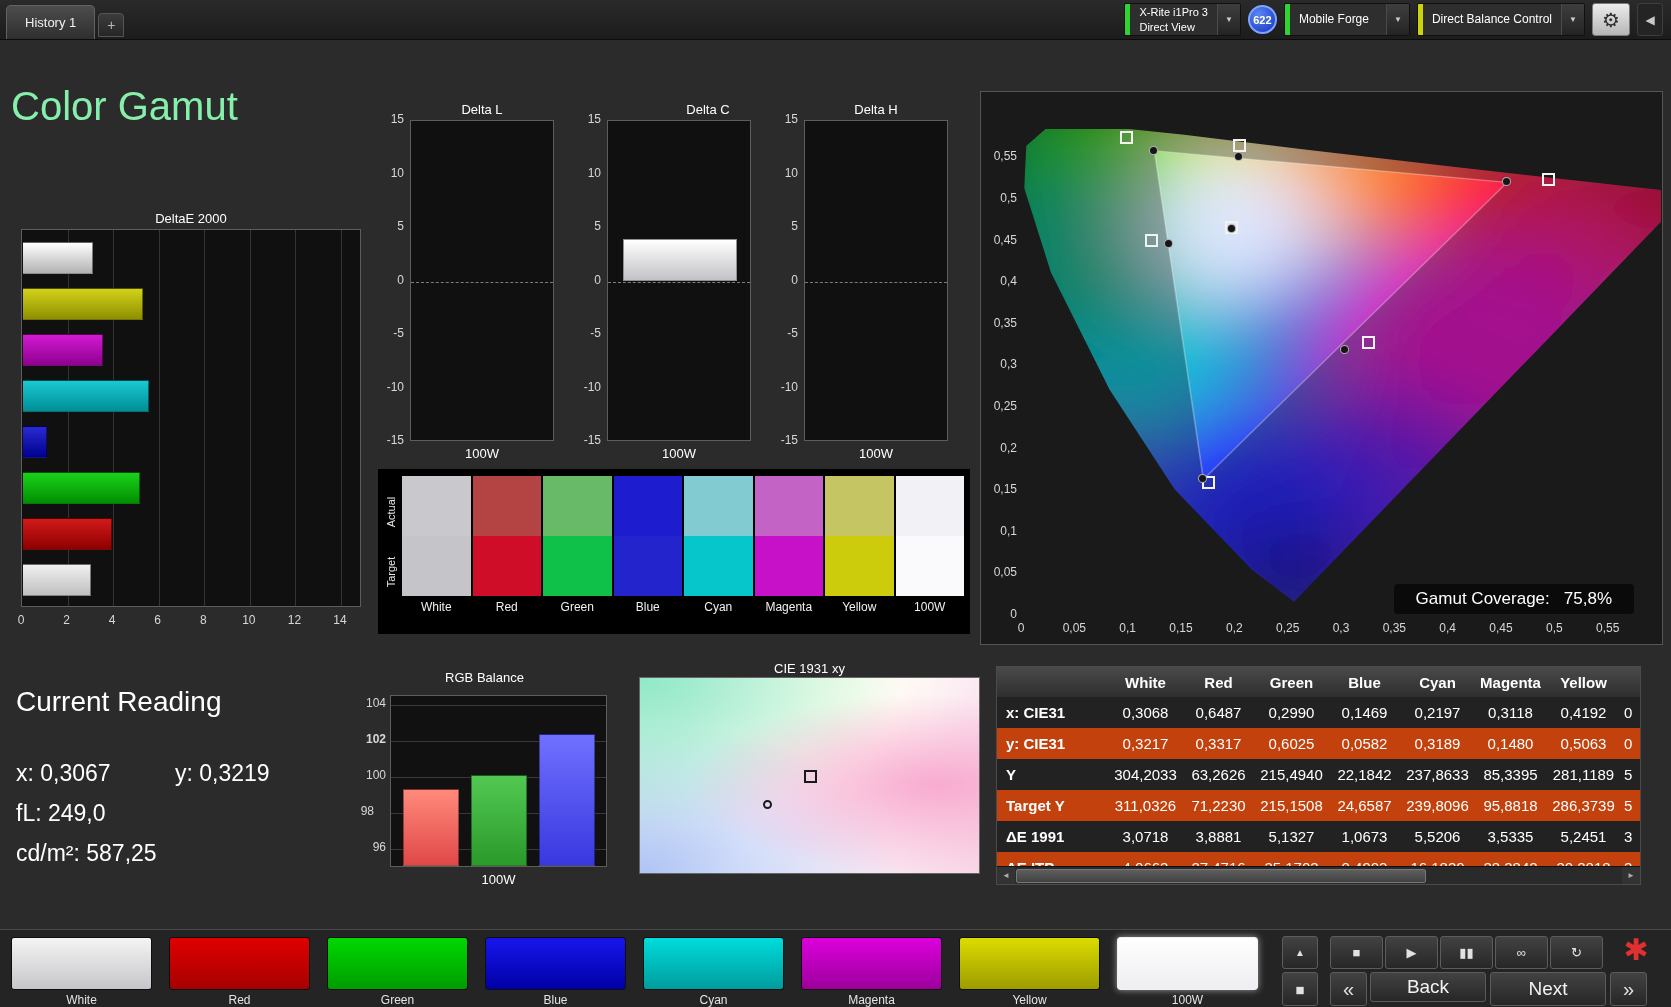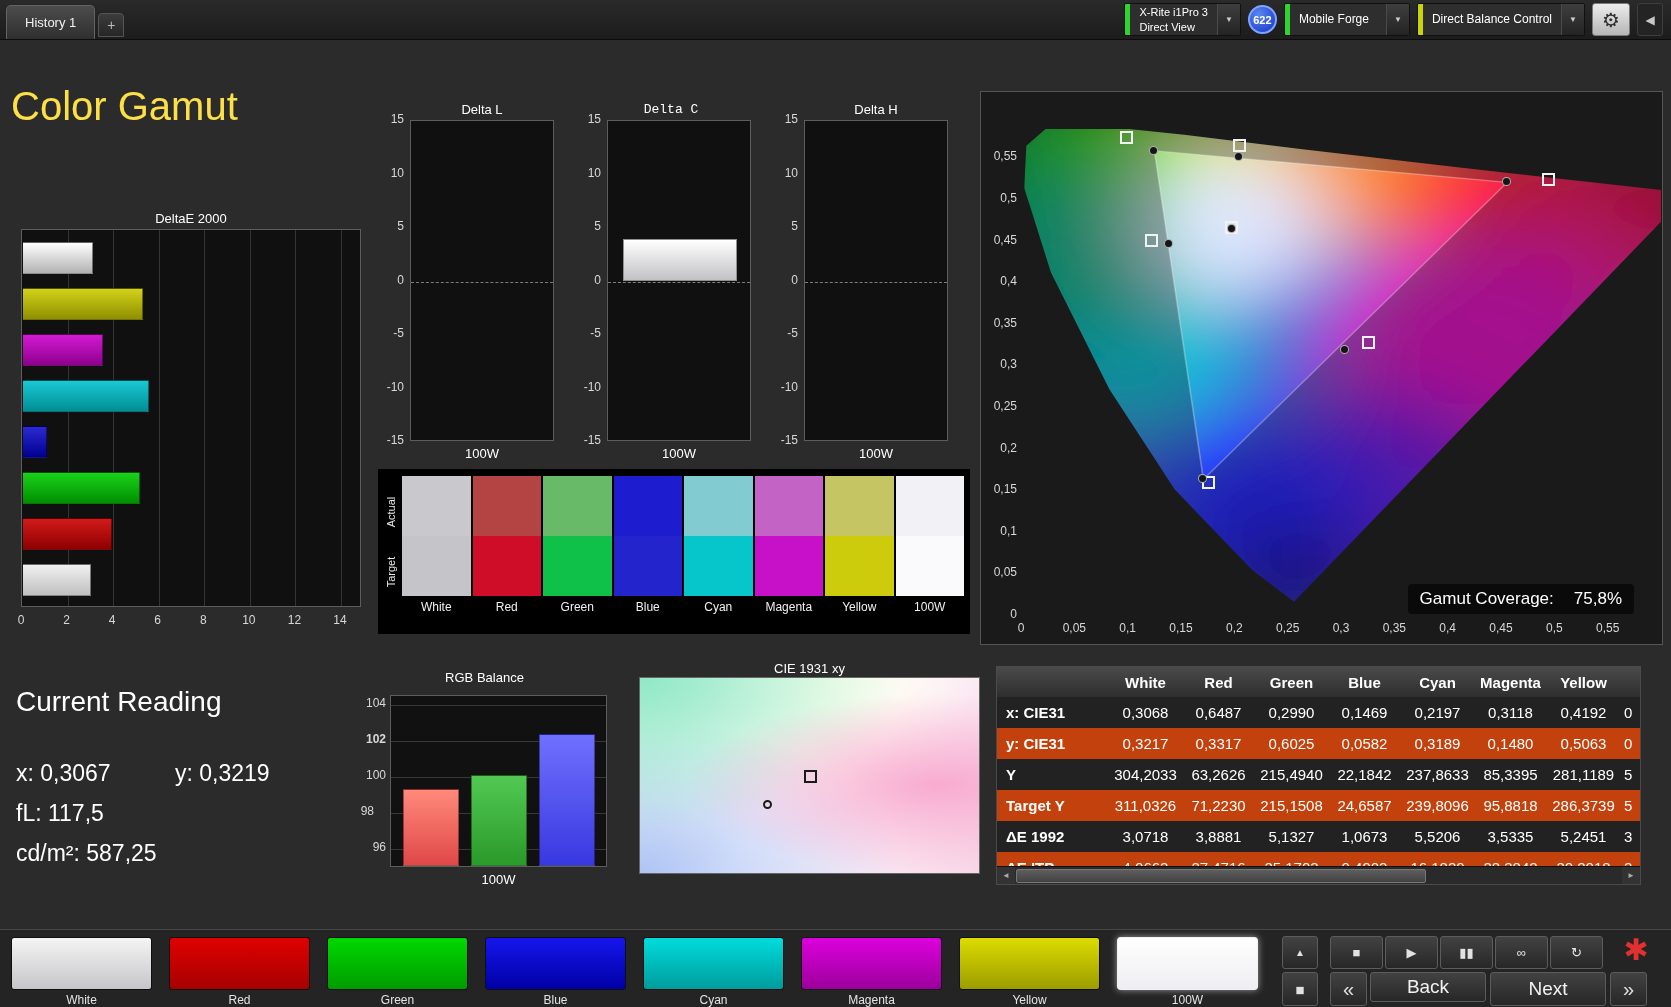--- a/index.html
+++ b/index.html
@@ -33,41 +33,41 @@
 #swatchpanel{position:absolute;left:378px;top:469px;width:592px;height:165px;background:#000;display:flex;padding:7px 6px 4px 4px;gap:2px}
 .swlabcol{width:18px;position:relative}
 .swlab{position:absolute;left:-37px;width:92px;text-align:center;font-size:11px;color:#e8e8e8;transform:rotate(-90deg)}
 .swcol{flex:1;display:flex;flex-direction:column}
 .swcol .sw{height:60px}
 .swcol .swname{height:22px;display:flex;align-items:center;justify-content:center;font-size:12px;color:#f0f0f0}
 
 #ciepanel{position:absolute;left:980px;top:91px;width:683px;height:554px;background:#1a1a1a;border:1px solid #555}
 .sqmark{position:absolute;width:13px;height:13px;border:2px solid #f2f2f2;background:transparent}
 .dotmark{position:absolute;width:9px;height:9px;border-radius:50%;background:#161616;border:1px solid rgba(255,255,255,.65)}
-#coverage{position:absolute;right:28px;bottom:30px;height:30px;padding:0 12px;background:rgba(8,8,8,.85);border-radius:4px;display:flex;align-items:center;gap:20px;font-size:17px}
+#coverage{position:absolute;right:28px;bottom:30px;height:30px;padding:0 22px;background:rgba(8,8,8,.85);border-radius:4px;display:flex;align-items:center;gap:14px;font-size:17px}
 
 #tablebox{position:absolute;left:996px;top:666px;width:645px;height:219px;background:#1d1d1d;border:1px solid #4b4b4b;overflow:hidden}
 .trow{display:flex;height:31px}
 .trow.head{height:30px;background:linear-gradient(#4a4a4a,#2e2e2e);font-weight:bold}
 .trow.odd{background:#222}
 .trow.even{background:#c2410c}
 .tcell{width:73px;display:flex;align-items:center;justify-content:center;font-size:15px;flex:none;overflow:hidden}
 .tcell.lab{width:112px;justify-content:flex-start;padding-left:9px;font-weight:bold}
 .tcell.cut{justify-content:flex-start;padding-left:4px}
 #tscroll{position:absolute;left:0;right:0;bottom:0;height:18px;background:#2a2a2a;border-top:1px solid #111;display:flex;align-items:center}
 .sarrow{width:18px;height:18px;display:flex;align-items:center;justify-content:center;font-size:8px;color:#aaa;background:#333}
 #sthumb{position:absolute;left:19px;width:410px;top:2px;height:14px;background:linear-gradient(#5e5e5e,#424242);border:1px solid #777;border-radius:2px}
 
 #bottombar{position:absolute;left:0;right:0;top:929px;bottom:0;background:#242424;border-top:1px solid #484848}
 .cbtn{position:absolute;top:7px;width:141px;height:53px;border-radius:3px;border:1px solid #0e0e0e}
 .cbtn.sel{border-color:#f2f2f2;box-shadow:0 0 7px rgba(255,255,255,.55)}
 .cbtnlab{position:absolute;top:63px;width:141px;text-align:center;font-size:12px;color:#e4e4e4}
 .tbtn{position:absolute;background:linear-gradient(#424242,#272727);border:1px solid #5c5c5c;border-radius:3px;color:#e2e2e2;display:flex;align-items:center;justify-content:center}
 .navtxt{font-size:19px;color:#f2f2f2}
-#pagetitle{position:absolute;left:11px;top:84px;font-size:40px;color:#fde047}
+#pagetitle{position:absolute;left:11px;top:84px;font-size:40px;color:#86efac}
 .reading{position:absolute;font-size:23px;color:#fff}
 </style>
 </head>
 <body>
 
 <div id="app">
 
   <div class="topbar">
     <div class="tab">
       <span>History 1</span>
@@ -274,21 +274,21 @@
       </div>
     <div id="coverage">
       <span>Gamut Coverage:</span>
       <span>75,8%</span>
     </div>
   </div>
 
   <div class="reading" style="left:16px;top:686px;font-size:28px">Current Reading</div>
   <div class="reading" style="left:16px;top:760px">x: 0,3067</div>
   <div class="reading" style="left:175px;top:760px">y: 0,3219</div>
-  <div class="reading" style="left:16px;top:800px">fL: 117,5</div>
+  <div class="reading" style="left:16px;top:800px">fL: 249,0</div>
   <div class="reading" style="left:16px;top:840px">cd/m²: 587,25</div>
 
   <div class="ctitle" style="left:362px;top:670px;width:245px">RGB Balance</div>
   <div class="panel" id="rgb-plot" style="left:390px;top:695px;width:217px;height:172px;background:#111;overflow:hidden">
       <div class="hgrid" style="top: 9px;"></div>
       <div class="hgrid" style="top: 45px;"></div>
       <div class="hgrid" style="top: 81px;"></div>
       <div class="hgrid" style="top: 117px;"></div>
       <div class="hgrid" style="top: 153px;"></div>
       <div class="vbarchart" style="left: 12px; width: 56px; height: 76.6px; background: linear-gradient(rgb(255, 138, 122), rgb(224, 72, 72));"></div>
@@ -358,21 +358,21 @@
         <div class="tcell">311,0326</div>
         <div class="tcell">71,2230</div>
         <div class="tcell">215,1508</div>
         <div class="tcell">24,6587</div>
         <div class="tcell">239,8096</div>
         <div class="tcell">95,8818</div>
         <div class="tcell">286,3739</div>
         <div class="tcell cut">5</div>
       </div>
       <div class="trow odd">
-        <div class="tcell lab">ΔE 1992</div>
+        <div class="tcell lab">ΔE 1991</div>
         <div class="tcell">3,0718</div>
         <div class="tcell">3,8881</div>
         <div class="tcell">5,1327</div>
         <div class="tcell">1,0673</div>
         <div class="tcell">5,5206</div>
         <div class="tcell">3,5335</div>
         <div class="tcell">5,2451</div>
         <div class="tcell cut">3</div>
       </div>
       <div class="trow even">
@@ -439,21 +439,21 @@
       <div class="midline" style="top: 160.5px;"></div>
     </div>
     <div class="ticklab" style="left: 372px; top: 112px; width: 32px; text-align: right;">15</div>
     <div class="ticklab" style="left: 372px; top: 165.5px; width: 32px; text-align: right;">10</div>
     <div class="ticklab" style="left: 372px; top: 219px; width: 32px; text-align: right;">5</div>
     <div class="ticklab" style="left: 372px; top: 272.5px; width: 32px; text-align: right;">0</div>
     <div class="ticklab" style="left: 372px; top: 326px; width: 32px; text-align: right;">-5</div>
     <div class="ticklab" style="left: 372px; top: 379.5px; width: 32px; text-align: right;">-10</div>
     <div class="ticklab" style="left: 372px; top: 433px; width: 32px; text-align: right;">-15</div>
     <div class="ctitle" style="left: 410px; top: 446px; width: 144px;">100W</div>
-    <div class="ctitle" style="left: 581px; top: 102px; width: 180px; font-family: Liberation Mono, monospace;">Delta C</div>
+    <div class="ctitle" style="left: 618px; top: 102px; width: 180px;">Delta C</div>
     <div class="panel" style="left: 607px; top: 120px; width: 144px; height: 321px; background: rgb(16, 16, 16); overflow: hidden;">
       <div class="midline" style="top: 160.5px;"></div>
       <div class="dbar" style="height: 42.8px; top: 117.7px;"></div>
     </div>
     <div class="ticklab" style="left: 569px; top: 112px; width: 32px; text-align: right;">15</div>
     <div class="ticklab" style="left: 569px; top: 165.5px; width: 32px; text-align: right;">10</div>
     <div class="ticklab" style="left: 569px; top: 219px; width: 32px; text-align: right;">5</div>
     <div class="ticklab" style="left: 569px; top: 272.5px; width: 32px; text-align: right;">0</div>
     <div class="ticklab" style="left: 569px; top: 326px; width: 32px; text-align: right;">-5</div>
     <div class="ticklab" style="left: 569px; top: 379.5px; width: 32px; text-align: right;">-10</div>

